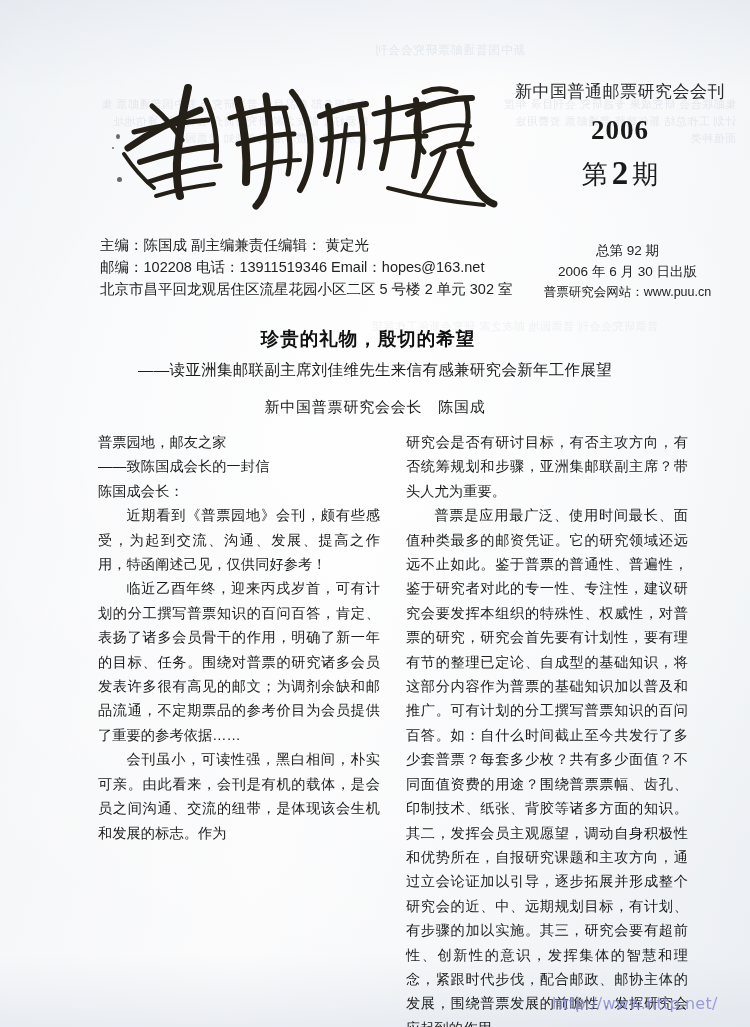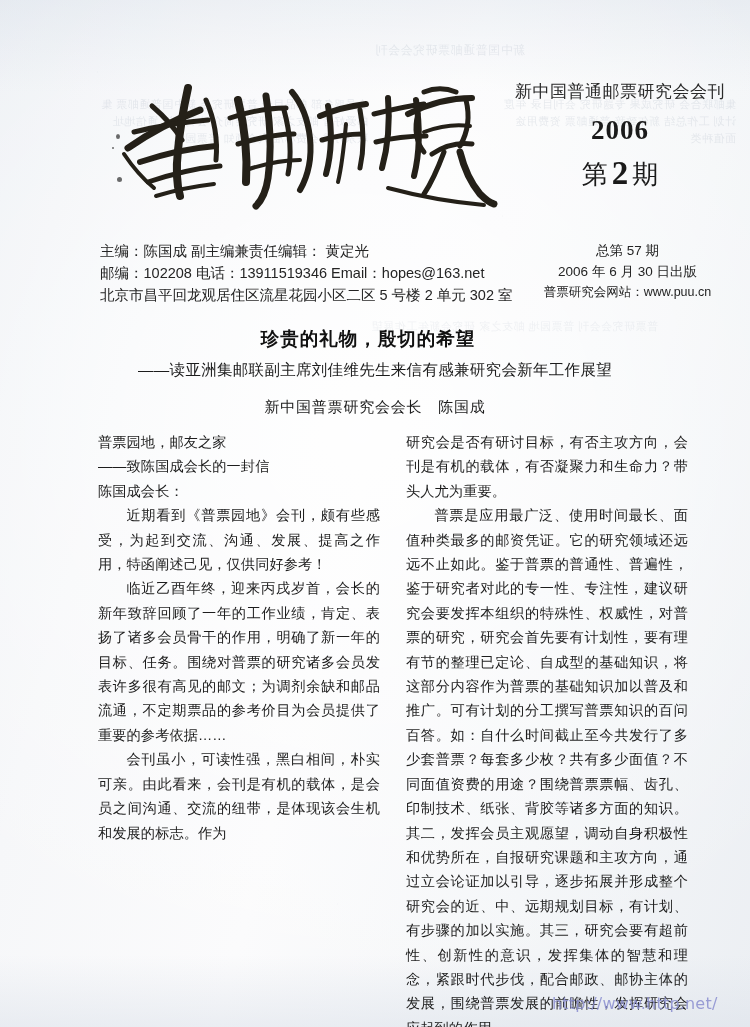--- a/index.html
+++ b/index.html
@@ -121,21 +121,20 @@
   
   .imprint-left {
     position: absolute;
     left: 100px; top: 234px;
     width: 400px;
     font-family: "Liberation Sans", sans-serif;
     font-size: 14.5px;
     line-height: 22px;
     color: #242424;
     white-space: nowrap;
-    margin-top: 6px;
   }
   .imprint-left .ln { display: block; }
   .imprint-right {
     position: absolute;
     left: 505px; top: 240px;
     width: 245px;
     text-align: center;
     font-family: "Liberation Sans", sans-serif;
     font-size: 13.5px;
     line-height: 21px;
@@ -296,39 +295,39 @@
     </div>
   </div>
 
   <div class="imprint-left">
     <span class="ln">主编：陈国成  副主编兼责任编辑：  黄定光</span>
     <span class="ln">邮编：102208   电话：13911519346   Email：hopes@163.net</span>
     <span class="ln">北京市昌平回龙观居住区流星花园小区二区 5 号楼 2 单元 302 室</span>
   </div>
 
   <div class="imprint-right">
-    <span class="ln">总第 57 期</span>
+    <span class="ln">总第 92 期</span>
     <span class="ln">2006 年 6 月 30 日出版</span>
     <span class="ln site">普票研究会网站：www.puu.cn</span>
   </div>
 
   <div class="article-title">珍贵的礼物，殷切的希望</div>
   <div class="article-subtitle">——读亚洲集邮联副主席刘佳维先生来信有感兼研究会新年工作展望</div>
   <div class="article-byline">新中国普票研究会会长　陈国成</div>
 
   <div class="body-cols">
     <div class="col" id="left-col">
         <p class="flush">普票园地，邮友之家</p>
         <p class="flush">——致陈国成会长的一封信</p>
         <p class="flush">陈国成会长：</p>
         <p class="indent">近期看到《普票园地》会刊，颇有些感受，为起到交流、沟通、发展、提高之作用，特函阐述己见，仅供同好参考！</p>
-        <p class="indent">临近乙酉年终，迎来丙戌岁首，会长的新年致辞回顾了一年的工作业绩，肯定、表扬了诸多会员骨干的作用，明确了新一年的目标、任务。围绕对普票的研究诸多会员发表许多很有高见的邮文；为调剂余缺和邮品流通，不定期票品的参考价目为会员提供了重要的参考依据……</p>
+        <p class="indent">临近乙酉年终，迎来丙戌岁首，可有计划的分工撰写普票知识的百问百答，肯定、表扬了诸多会员骨干的作用，明确了新一年的目标、任务。围绕对普票的研究诸多会员发表许多很有高见的邮文；为调剂余缺和邮品流通，不定期票品的参考价目为会员提供了重要的参考依据……</p>
         <p class="indent">会刊虽小，可读性强，黑白相间，朴实可亲。由此看来，会刊是有机的载体，是会员之间沟通、交流的纽带，是体现该会生机和发展的标志。作为</p>
       </div>
     <div class="col" id="right-col">
-        <p class="flush">研究会是否有研讨目标，有否主攻方向，会刊是有机的载体，有否凝聚力和生命力？带头人尤为重要。</p>
+        <p class="flush">研究会是否有研讨目标，有否主攻方向，有否统筹规划和步骤，亚洲集邮联副主席？带头人尤为重要。</p>
         <p class="indent">普票是应用最广泛、使用时间最长、面值种类最多的邮资凭证。它的研究领域还远远不止如此。鉴于普票的普通性、普遍性，鉴于研究者对此的专一性、专注性，建议研究会要发挥本组织的特殊性、权威性，对普票的研究，研究会首先要有计划性，要有理有节的整理已定论、自成型的基础知识，将这部分内容作为普票的基础知识加以普及和推广。可有计划的分工撰写普票知识的百问百答。如：自什么时间截止至今共发行了多少套普票？每套多少枚？共有多少面值？不同面值资费的用途？围绕普票票幅、齿孔、印制技术、纸张、背胶等诸多方面的知识。其二，发挥会员主观愿望，调动自身积极性和优势所在，自报研究课题和主攻方向，通过立会论证加以引导，逐步拓展并形成整个研究会的近、中、远期规划目标，有计划、有步骤的加以实施。其三，研究会要有超前性、创新性的意识，发挥集体的智慧和理念，紧跟时代步伐，配合邮政、邮协主体的发展，围绕普票发展的前瞻性，发挥研究会应起到的作用。</p>
       </div>
   </div>
 
   <div class="watermark">http://www.http.net/</div>
 
 </div>
 
 </body></html>

